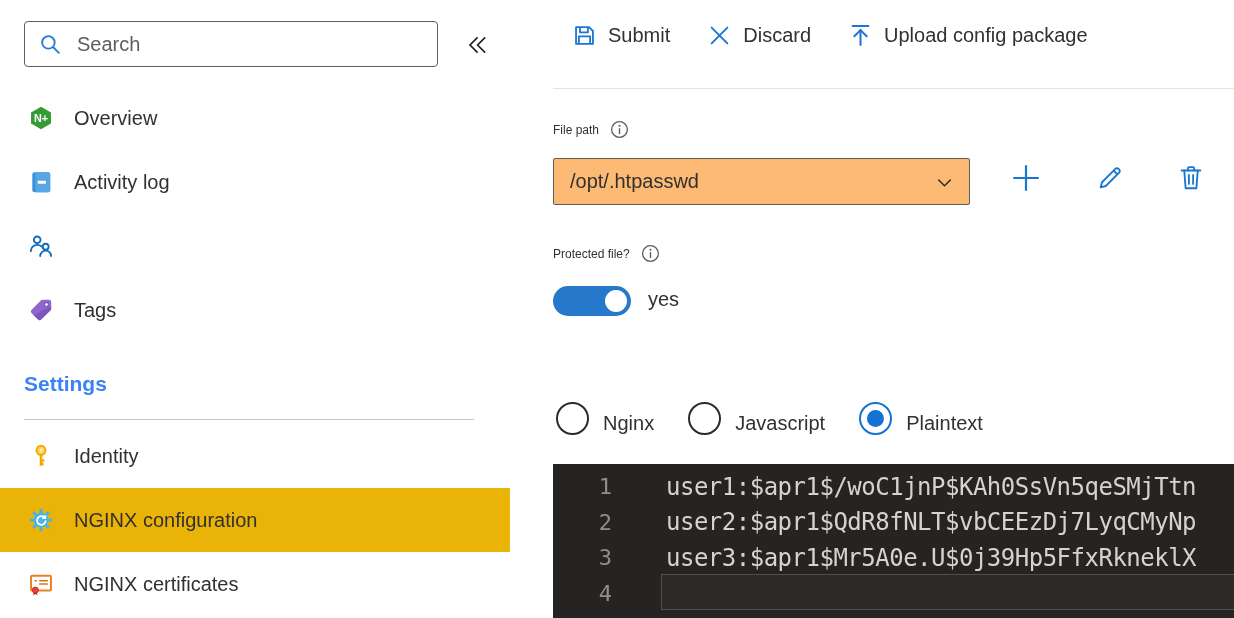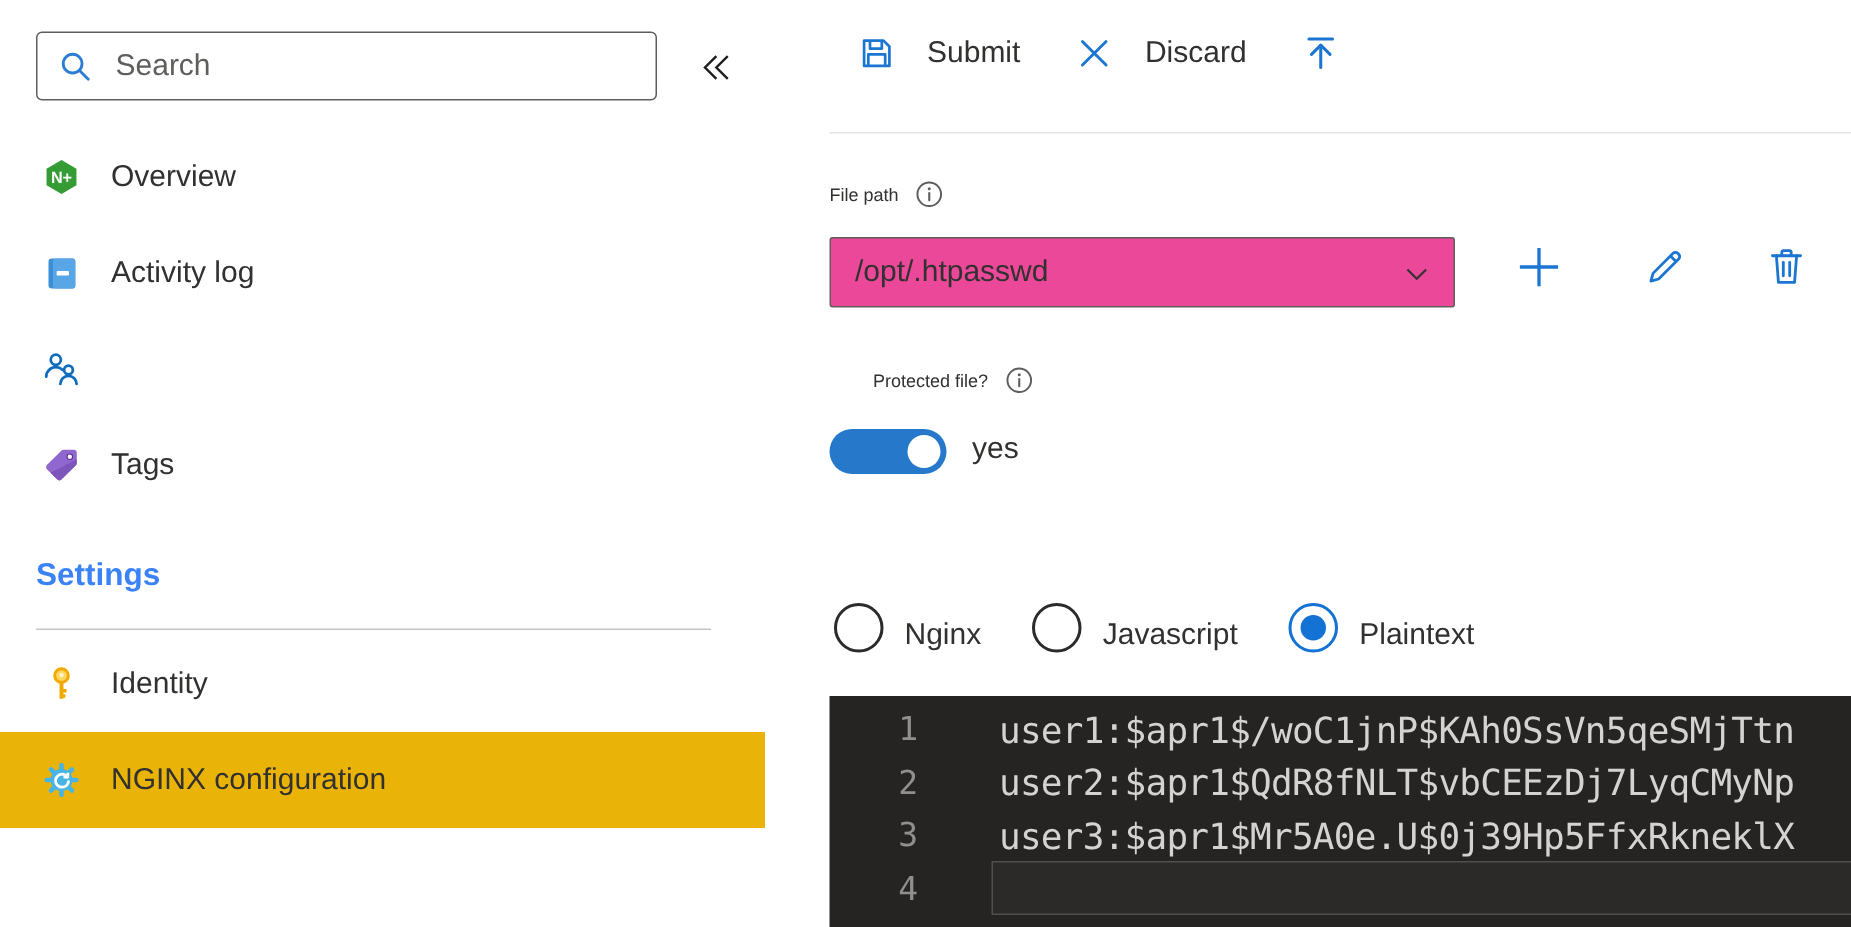--- a/index.html
+++ b/index.html
@@ -16,29 +16,29 @@
   .nav { position:absolute; left:0; top:86px; width:510px; }
   .nav-item { display:flex; align-items:center; gap:20px; height:64px; padding-left:28px; font-size:20px; color:#323130; cursor:pointer; }
   .nav-item.selected { background:#eab308; }
   .nav-item .ic { width:26px; height:26px; flex:0 0 26px; display:flex; align-items:center; justify-content:center; }
   .section-header { position:absolute; left:24px; top:372px; font-size:21px; font-weight:700; color:#3b82f6; }
   .side-divider { position:absolute; left:24px; top:419px; width:450px; height:1px; background:#c8c6c4; }
   .nav2 { position:absolute; left:0; top:424px; width:510px; }
 
   
   .toolbar { position:absolute; left:571px; top:22px; display:flex; align-items:center; gap:36px; }
-  .tool-btn { display:flex; align-items:center; gap:20px; font-size:20px; color:#323130; cursor:pointer; }
+  .tool-btn { display:flex; align-items:center; gap:10px; font-size:20px; color:#323130; cursor:pointer; }
   .toolbar-divider { position:absolute; left:553px; top:88px; width:681px; height:1px; background:#e6e4e2; }
 
   .field-label { position:absolute; display:flex; align-items:center; gap:10px; font-size:12px; color:#323130; }
   .lbl-filepath { left:553px; top:119px; }
-  .lbl-protected { left:582px; top:243px; }
+  .lbl-protected { left:553px; top:243px; }
 
   .combobox { position:absolute; left:553px; top:158px; width:417px; height:47px; border:1px solid #605e5c;
-    border-radius:2px; display:flex; align-items:center; padding-left:16px; font-size:20px; color:#323130; background:#ec4899; cursor:pointer; }
+    border-radius:2px; display:flex; align-items:center; padding-left:16px; font-size:20px; color:#323130; background:#fdba74; cursor:pointer; }
   .combobox .chev { position:absolute; right:13px; top:12px; }
 
   .icon-btn { position:absolute; top:158px; width:40px; height:40px; display:flex; align-items:center; justify-content:center; cursor:pointer; }
   .btn-add { left:1006px; }
   .btn-edit { left:1090px; }
   .btn-delete { left:1171px; }
 
   .toggle { position:absolute; left:553px; top:286px; width:78px; height:30px; border-radius:15px; background:#2679ca; cursor:pointer; }
   .toggle .knob { position:absolute; right:4px; top:4px; width:22px; height:22px; border-radius:50%; background:#fff; }
   .toggle-text { position:absolute; left:648px; top:288px; font-size:20px; color:#323130; }
@@ -158,20 +158,31 @@
                 <rect x="1.6" y="10.6" width="4.4" height="2.8" rx="1" transform="rotate(45 12 12)"></rect>
                 <rect x="18" y="10.6" width="4.4" height="2.8" rx="1" transform="rotate(45 12 12)"></rect>
               </g>
             </g>
             <path d="M15.6 10.1a4 4 0 1 0 .7 2.9" stroke="#fff" stroke-width="1.7" fill="none" stroke-linecap="round"></path>
             <path d="M15.9 7.6v2.7h-2.7" stroke="#fff" stroke-width="1.7" fill="none" stroke-linejoin="round"></path>
           </svg>
         </span>
         <span>NGINX configuration</span>
       </div>
+      <div class="nav-item">
+        <span class="ic">
+          <svg width="26" height="26" viewBox="0 0 24 24" fill="none">
+            <rect x="2.8" y="4.4" width="18.4" height="13.6" rx="1" fill="#fff" stroke="#e8821e" stroke-width="1.8"></rect>
+            <path d="M10.3 9h8M10.3 12h8M6 9h2.2" stroke="#d9731a" stroke-width="1.6"></path>
+            <path d="M5.6 19.2l-.9 3.2 2.1-1.1 2 1.1-.8-3.2z" fill="#c0211f"></path>
+            <circle cx="6.8" cy="17.6" r="2.8" fill="#e8433f" stroke="#c0211f" stroke-width="0.8"></circle>
+          </svg>
+        </span>
+        <span>NGINX certificates</span>
+      </div>
     </nav>
   </aside>
 
   <main>
 
     <div class="toolbar">
       <div class="tool-btn">
         <span style="display:flex">
           <svg width="27" height="27" viewBox="0 0 24 24" fill="none" stroke="#1b76d2" stroke-width="1.6" stroke-linejoin="round">
             <path d="M4.5 4.5H16l3.5 3.5v11.5h-15z"></path>
@@ -190,20 +201,21 @@
         <span>Discard</span>
       </div>
       <div class="tool-btn">
         <span style="display:flex">
           <svg width="27" height="27" viewBox="0 0 24 24" fill="none" stroke="#1b76d2" stroke-width="1.8" stroke-linecap="round" stroke-linejoin="round">
             <path d="M5 3.5h14"></path>
             <path d="M12 7.2v13.3"></path>
             <path d="M6.5 12.7L12 7.2l5.5 5.5"></path>
           </svg>
         </span>
+        <span>Upload config package</span>
       </div>
     </div>
     <div class="toolbar-divider"></div>
 
     <div class="field-label lbl-filepath">
       <span>File path</span>
       <span style="display:flex">
         <svg width="21" height="21" viewBox="0 0 24 24" fill="none">
           <circle cx="12" cy="12" r="9" stroke="#605e5c" stroke-width="1.5"></circle>
           <path d="M12 11v5.5" stroke="#605e5c" stroke-width="1.6" stroke-linecap="round"></path>

